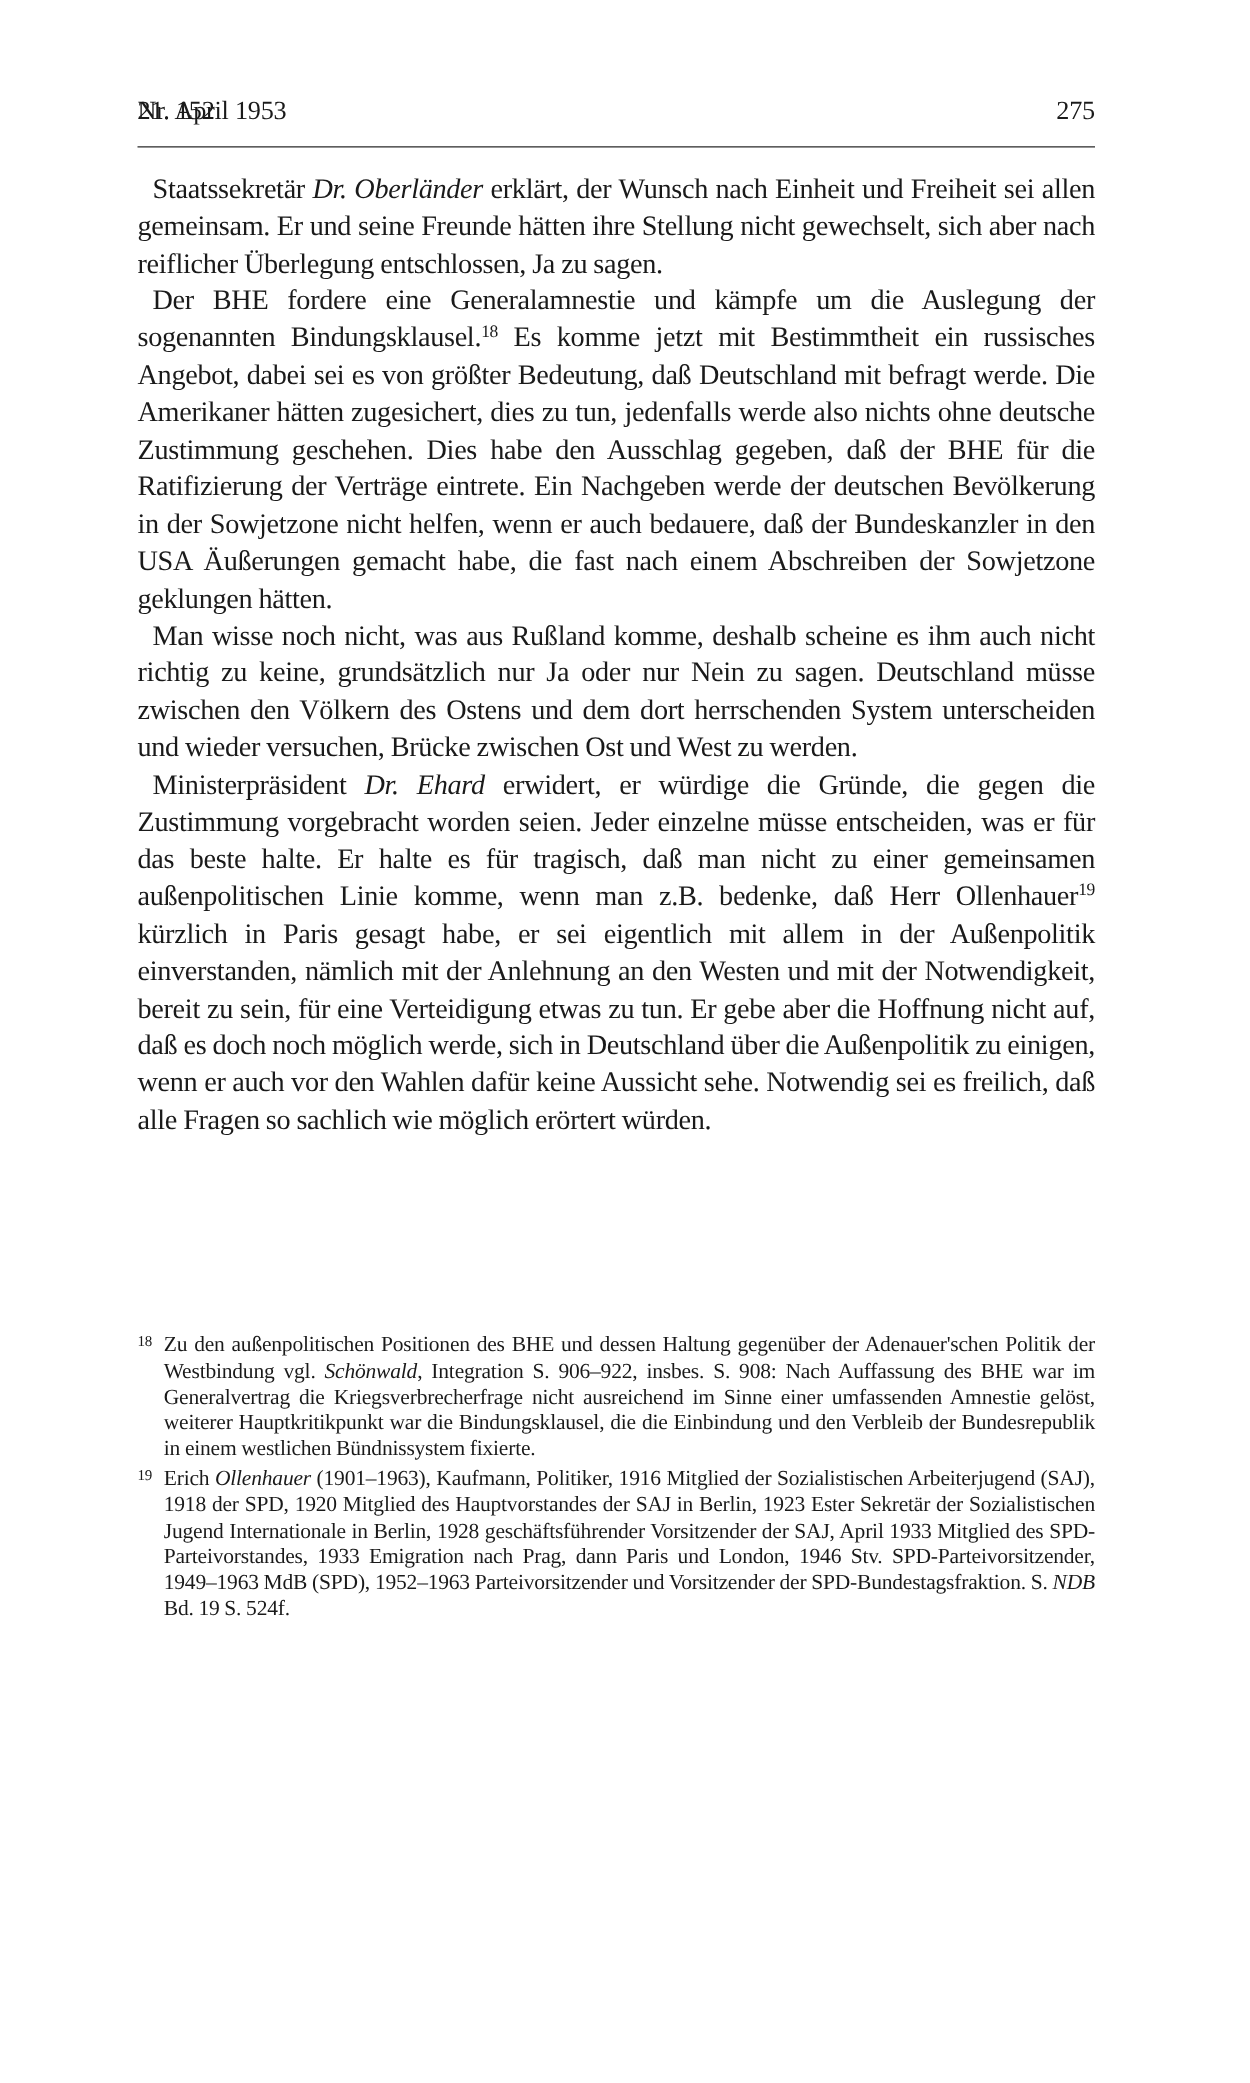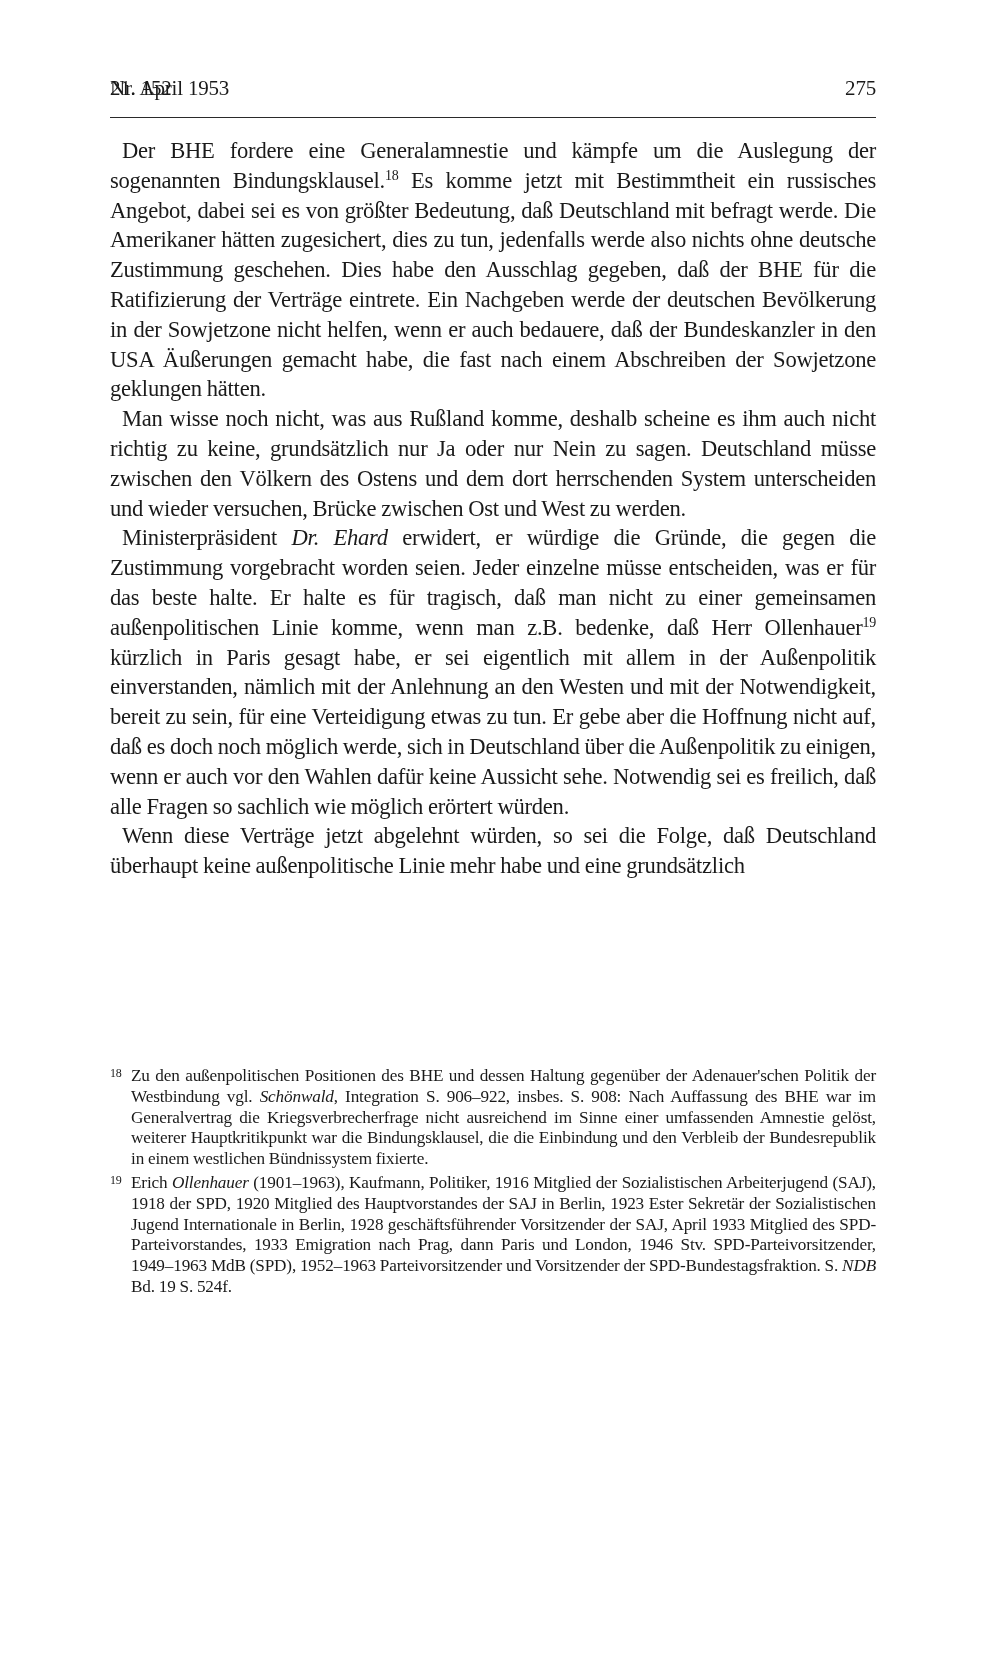--- a/index.html
+++ b/index.html
@@ -94,24 +94,24 @@
 <div class="page">
 
   <div class="running-head">
     <span class="left">Nr. 152</span>
     <span class="center">21. April 1953</span>
     <span class="right">275</span>
   </div>
   <div class="head-rule"></div>
 
   <div class="body-text">
+    <p>Staatssekretär <em>Dr. Oberländer</em> erklärt, der Wunsch nach Einheit und Freiheit sei allen gemeinsam. Er und seine Freunde hätten ihre Stellung nicht gewech­selt, sich aber nach reiflicher Überlegung entschlossen, Ja zu sagen.</p>
     <p>Der BHE fordere eine Generalamnestie und kämpfe um die Auslegung der sogenannten Bindungsklausel.<sup>18</sup> Es komme jetzt mit Bestimmtheit ein russi­sches Angebot, dabei sei es von größter Bedeutung, daß Deutschland mit befragt werde. Die Amerikaner hätten zugesichert, dies zu tun, jedenfalls werde also nichts ohne deutsche Zustimmung geschehen. Dies habe den Ausschlag gegeben, daß der BHE für die Ratifizierung der Verträge eintrete. Ein Nach­geben werde der deutschen Bevölkerung in der Sowjetzone nicht helfen, wenn er auch bedauere, daß der Bundeskanzler in den USA Äußerungen gemacht habe, die fast nach einem Abschreiben der Sowjetzone geklungen hätten.</p>
     <p>Man wisse noch nicht, was aus Rußland komme, deshalb scheine es ihm auch nicht richtig zu keine, grundsätzlich nur Ja oder nur Nein zu sagen. Deutsch­land müsse zwischen den Völkern des Ostens und dem dort herrschenden System unterscheiden und wieder versuchen, Brücke zwischen Ost und West zu werden.</p>
     <p>Ministerpräsident <em>Dr. Ehard</em> erwidert, er würdige die Gründe, die gegen die Zustimmung vorgebracht worden seien. Jeder einzelne müsse entscheiden, was er für das beste halte. Er halte es für tragisch, daß man nicht zu einer gemeinsamen außenpolitischen Linie komme, wenn man z.B. bedenke, daß Herr Ollenhauer<sup>19</sup> kürzlich in Paris gesagt habe, er sei eigentlich mit allem in der Außenpolitik einverstanden, nämlich mit der Anlehnung an den Westen und mit der Notwendigkeit, bereit zu sein, für eine Verteidigung etwas zu tun. Er gebe aber die Hoffnung nicht auf, daß es doch noch möglich werde, sich in Deutschland über die Außenpolitik zu einigen, wenn er auch vor den Wahlen dafür keine Aussicht sehe. Notwendig sei es freilich, daß alle Fragen so sachlich wie möglich erörtert würden.</p>
-    <p>Wenn diese Verträge jetzt abgelehnt würden, so sei die Folge, daß Deutsch­land überhaupt keine außenpolitische Linie mehr habe und eine grundsätzlich</p>
   </div>
 
   <div class="footnotes">
     <div class="footnote">
       <span class="fn-num">18</span>
       <span class="fn-text">Zu den außenpolitischen Positionen des BHE und dessen Haltung gegenüber der Adenauer'schen Politik der Westbindung vgl. <em>Schönwald</em>, Integration S. 906–922, insbes. S. 908: Nach Auffassung des BHE war im Generalvertrag die Kriegsverbrecherfrage nicht ausreichend im Sinne einer umfassenden Amnestie gelöst, weiterer Hauptkritikpunkt war die Bindungsklausel, die die Einbindung und den Verbleib der Bundesrepublik in einem westli­chen Bündnissystem fixierte.</span>
     </div>
     <div class="footnote">
       <span class="fn-num">19</span>
       <span class="fn-text">Erich <em>Ollenhauer</em> (1901–1963), Kaufmann, Politiker, 1916 Mitglied der Sozialistischen Arbeiterjugend (SAJ), 1918 der SPD, 1920 Mitglied des Hauptvorstandes der SAJ in Berlin, 1923 Ester Sekretär der Sozialistischen Jugend Internationale in Berlin, 1928 geschäftsfüh­render Vorsitzender der SAJ, April 1933 Mitglied des SPD-Parteivorstandes, 1933 Emigra­tion nach Prag, dann Paris und London, 1946 Stv. SPD-Parteivorsitzender, 1949–1963 MdB (SPD), 1952–1963 Parteivorsitzender und Vorsitzender der SPD-Bundestagsfraktion. S. <em>NDB</em> Bd. 19 S. 524f.</span>

